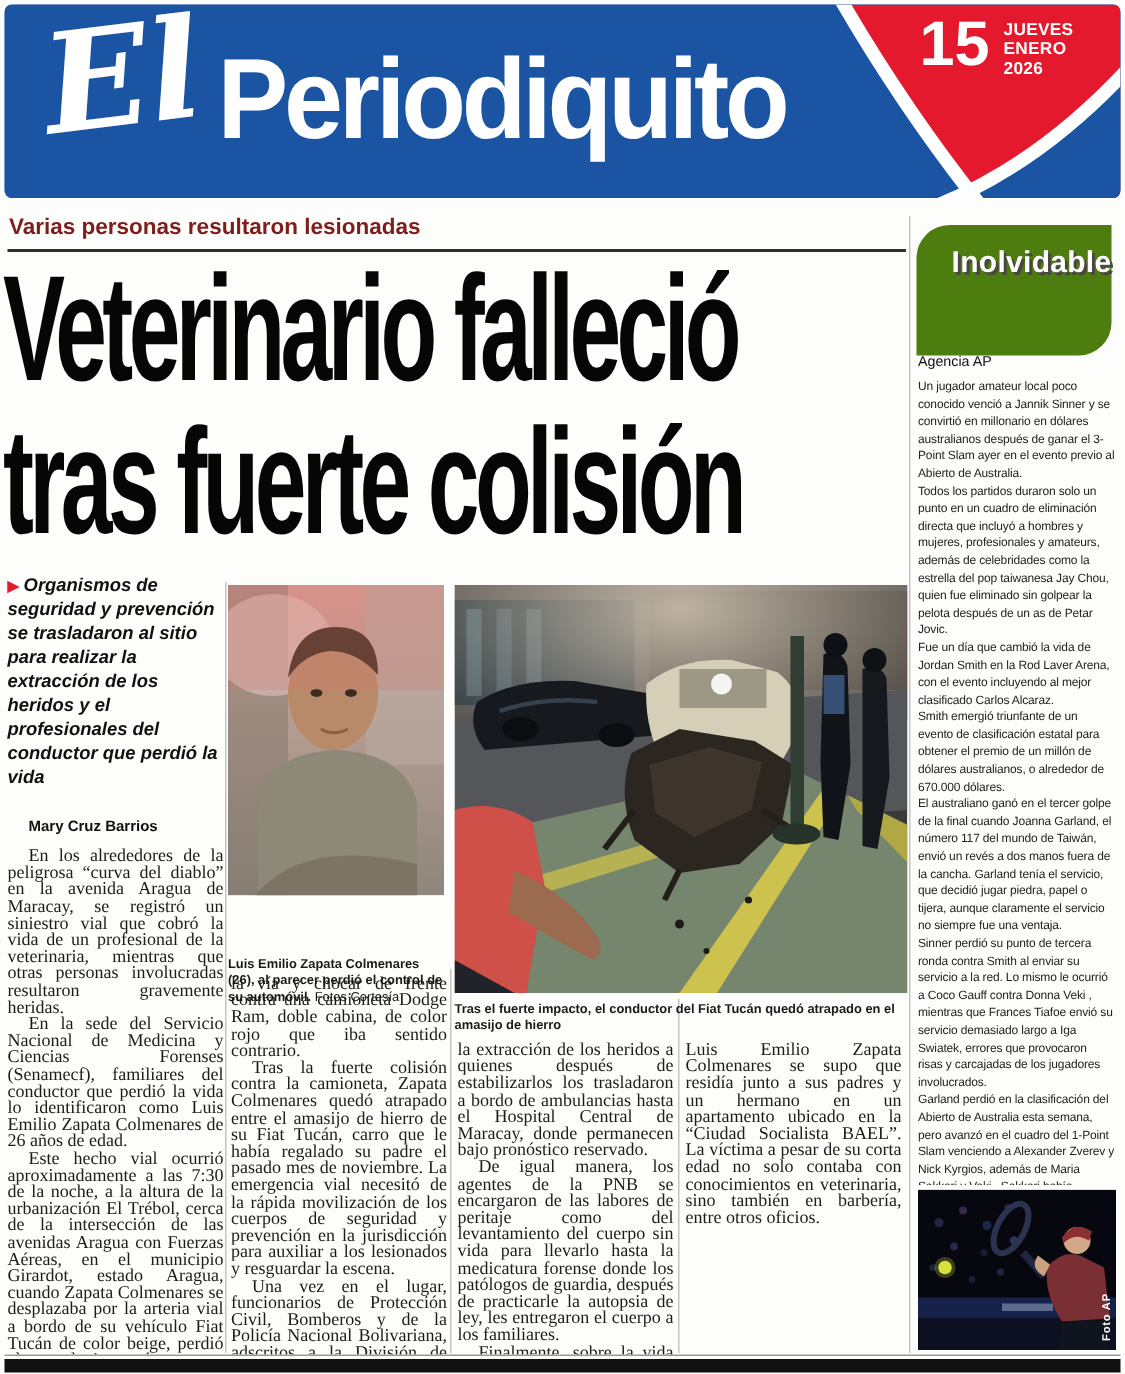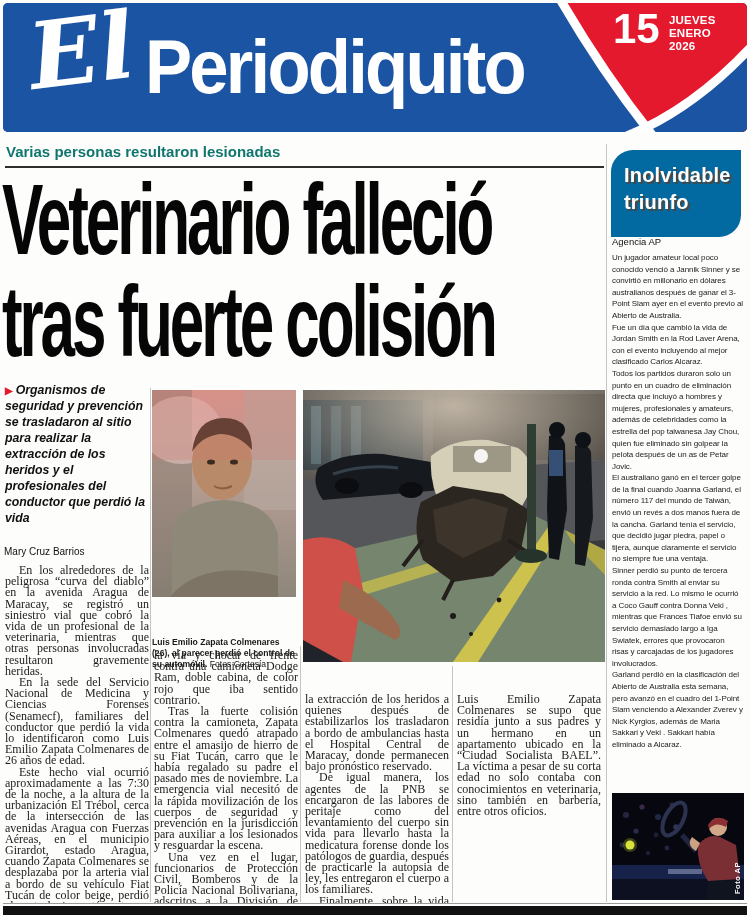--- a/index.html
+++ b/index.html
@@ -17,40 +17,40 @@
   .title-main { position:absolute; left:142px; top:20px; color:#fff; font-weight:bold;
                 font-size:76px; letter-spacing:-3px; white-space:nowrap;
                 transform:scaleX(0.93); transform-origin:0 0; z-index:3; }
   .date-day { position:absolute; left:610px; top:2px; color:#fff; font-weight:bold;
               font-size:42px; z-index:4;text-align:right; }
   .date-lines { position:absolute; left:666px; top:11px; color:#fff; font-weight:bold;
                 font-size:11.5px; line-height:1.12; z-index:4; letter-spacing:0.2px; }
 
   
   .kicker { position:absolute; left:6px; top:143px; font-weight:bold; font-size:15px;
-            color:#0f766e; }
+            color:#7f1d1d; }
   .kicker-rule { position:absolute; left:5px; top:166px; width:599px; height:2px;
                  background:#2e2e2e; }
   .headline { position:absolute; left:2px; top:168px; color:#060606; z-index:2; }
   .headline .hl { font-weight:bold; font-size:100px; line-height:102px;
                   letter-spacing:-5px; white-space:nowrap; transform:scaleX(0.62);
                   transform-origin:0 0; }
 
   
   .vrule { position:absolute; width:1px; background:#c4c4c4; }
   .vr1 { left:150px; top:388px; height:514px; }
   .vr2 { left:300px; top:646px; height:256px; }
   .vr3 { left:452px; top:666px; height:236px; }
   .vr4 { left:606px; top:144px; height:758px; }
 
   
   .lead { position:absolute; left:5px; top:383px; width:143px; font-weight:bold;
           font-style:italic; font-size:12.3px; line-height:1.3; color:#111; }
   .lead .arrow { color:#e5192d; font-style:normal; font-size:10px; margin-right:3px; }
-  .byline { position:absolute; left:4px; top:546px; font-weight:normal; font-size:10px;
+  .byline { position:absolute; left:19px; top:546px; font-weight:bold; font-size:10px;
             color:#111;text-align:right; }
 
   
   .bodycol { position:absolute; width:144px; font-family:"Liberation Serif", serif;
              font-size:12px; line-height:11.2px; text-align:justify; color:#1b1b1b;
              overflow:hidden; }
   .bodycol p { text-indent:14px; margin:0; }
   .bodycol p.noindent { text-indent:0; }
   .col1 { left:5px;  top:565px; height:338px; }
   .col2 { left:154px; top:650px; height:253px; }
@@ -63,21 +63,21 @@
   .portrait { left:152px; top:390px; width:144px; height:207px; }
   .crash    { left:303px; top:390px; width:302px; height:272px; }
   .caption { position:absolute; font-size:8.6px; line-height:11px; color:#1a1a1a; }
   .caption b { font-weight:bold; }
   .cap1 { left:152px; top:601px; width:144px;margin-top:36px; }
   .cap2 { left:303px; top:667px; width:300px; font-weight:bold; }
   .credit { font-weight:normal; }
 
   
   .sb-box { position:absolute; left:611px; top:150px; width:130px; height:87px;
-            background:#0369a1; border-radius:22px 0 22px 0; padding:12px 0 0 13px; }
+            background:#4d7c0f; border-radius:22px 0 22px 0; padding:12px 0 0 13px;text-align:right; }
   .sb-box .t { color:#fff; font-weight:bold; font-size:20px; line-height:1.35;
                text-shadow:2px 2px 0 #4a4742; letter-spacing:0.2px; }
   .sb-byline { position:absolute; left:612px; top:236px; font-weight:normal;
                font-size:9.5px; color:#111; }
   .sb-text { position:absolute; left:612px; top:252px; width:131px; height:538px;
              font-size:8px; line-height:11.6px; letter-spacing:-0.1px; color:#222;
              overflow:hidden; }
   .sb-text p { margin:0; }
   .tennis { left:612px; top:793px; width:132px; height:107px; }
   .foto-ap { position:absolute; right:2px; bottom:6px; color:#fff; font-size:7.5px;
@@ -216,32 +216,33 @@
       <rect x="246" y="60" width="14" height="26" fill="#3c5a86" opacity="0.85"></rect>
 
       <path d="M0,150 Q28,142 52,158 L60,200 L48,272 L0,272 Z" fill="#cf4f49"></path>
       <path d="M40,190 Q80,208 96,236 Q100,246 92,250 Q70,238 36,218 Z" fill="#9c6b4f"></path>
       <path d="M0,250 L40,272 L0,272 Z" fill="#20242a"></path>
       <circle cx="150" cy="226" r="3" fill="#1d1a16"></circle>
       <circle cx="196" cy="210" r="2.4" fill="#1d1a16"></circle>
       <circle cx="168" cy="244" r="2" fill="#1d1a16"></circle>
     </svg>
   </div>
+  <div class="caption cap2">Tras el fuerte impacto, el conductor del Fiat Tucán quedó atrapado en el amasijo de hierro</div>
 
   <div class="sb-box">
     <div class="t">
       <div>Inolvidable</div>
-      <div>triunfo</div>
     </div>
   </div>
   <div class="sb-byline">Agencia AP</div>
   <div class="sb-text">
       <p>Un jugador amateur local poco conocido venció a Jannik Sinner y se convirtió en millonario en dólares australianos después de ganar el 3-Point Slam ayer en el evento previo al Abierto de Australia.</p>
+      <p>Todos los partidos duraron solo un punto en un cuadro de eliminación directa que incluyó a hombres y mujeres, profesionales y amateurs, además de celebridades como la estrella del pop taiwanesa Jay Chou, quien fue eliminado sin golpear la pelota después de un as de Petar Jovic.</p>
       <p>Fue un día que cambió la vida de Jordan Smith en la Rod Laver Arena, con el evento incluyendo al mejor clasificado Carlos Alcaraz.</p>
-      <p>Todos los partidos duraron solo un punto en un cuadro de eliminación directa que incluyó a hombres y mujeres, profesionales y amateurs, además de celebridades como la estrella del pop taiwanesa Jay Chou, quien fue eliminado sin golpear la pelota después de un as de Petar Jovic.</p>
+      <p>Smith emergió triunfante de un evento de clasificación estatal para obtener el premio de un millón de dólares australianos, o alrededor de 670.000 dólares.</p>
       <p>El australiano ganó en el tercer golpe de la final cuando Joanna Garland, el número 117 del mundo de Taiwán, envió un revés a dos manos fuera de la cancha. Garland tenía el servicio, que decidió jugar piedra, papel o tijera, aunque claramente el servicio no siempre fue una ventaja.</p>
       <p>Sinner perdió su punto de tercera ronda contra Smith al enviar su servicio a la red. Lo mismo le ocurrió a Coco Gauff contra Donna Veki , mientras que Frances Tiafoe envió su servicio demasiado largo a Iga Swiatek, errores que provocaron risas y carcajadas de los jugadores involucrados.</p>
       <p>Garland perdió en la clasificación del Abierto de Australia esta semana, pero avanzó en el cuadro del 1-Point Slam venciendo a Alexander Zverev y Nick Kyrgios, además de Maria Sakkari y Veki . Sakkari había eliminado a Alcaraz.</p>
     </div>
 
   <div class="photo tennis">
     <svg viewBox="0 0 132 107" preserveAspectRatio="none">
       <rect width="132" height="107" fill="#07080f"></rect>
       <g opacity="0.8">
         <circle cx="14" cy="22" r="3" fill="#2b2d4e"></circle>

